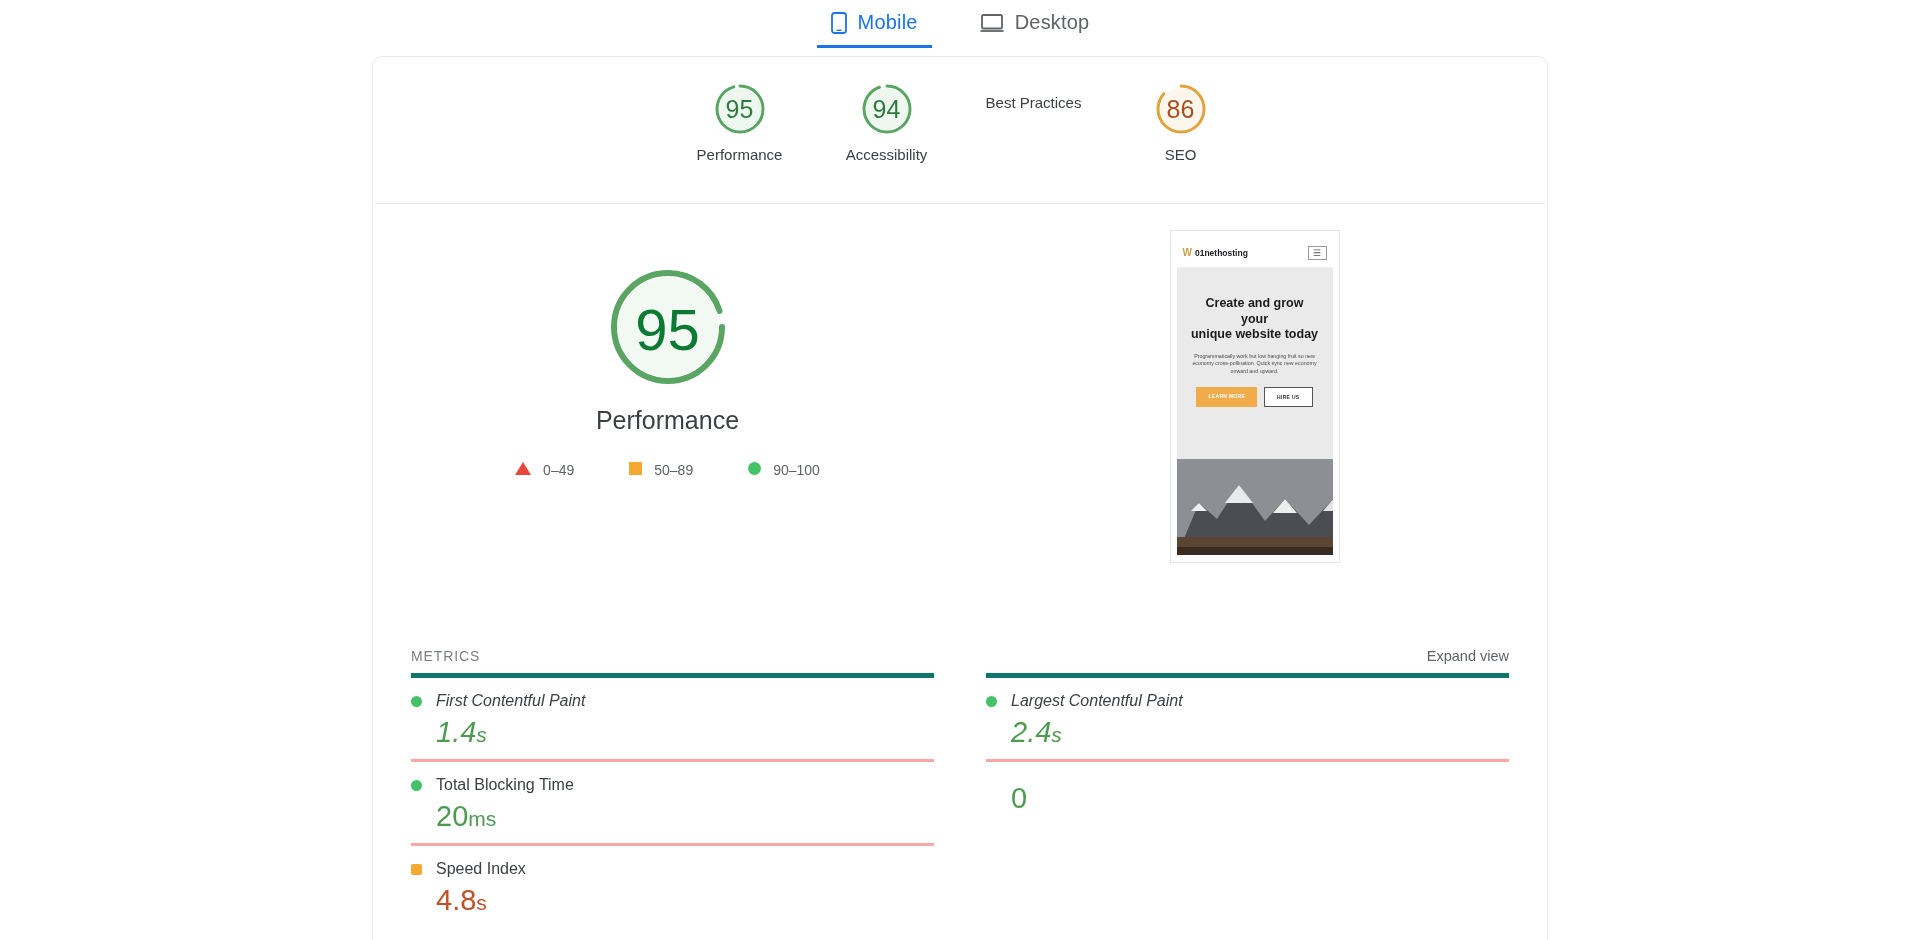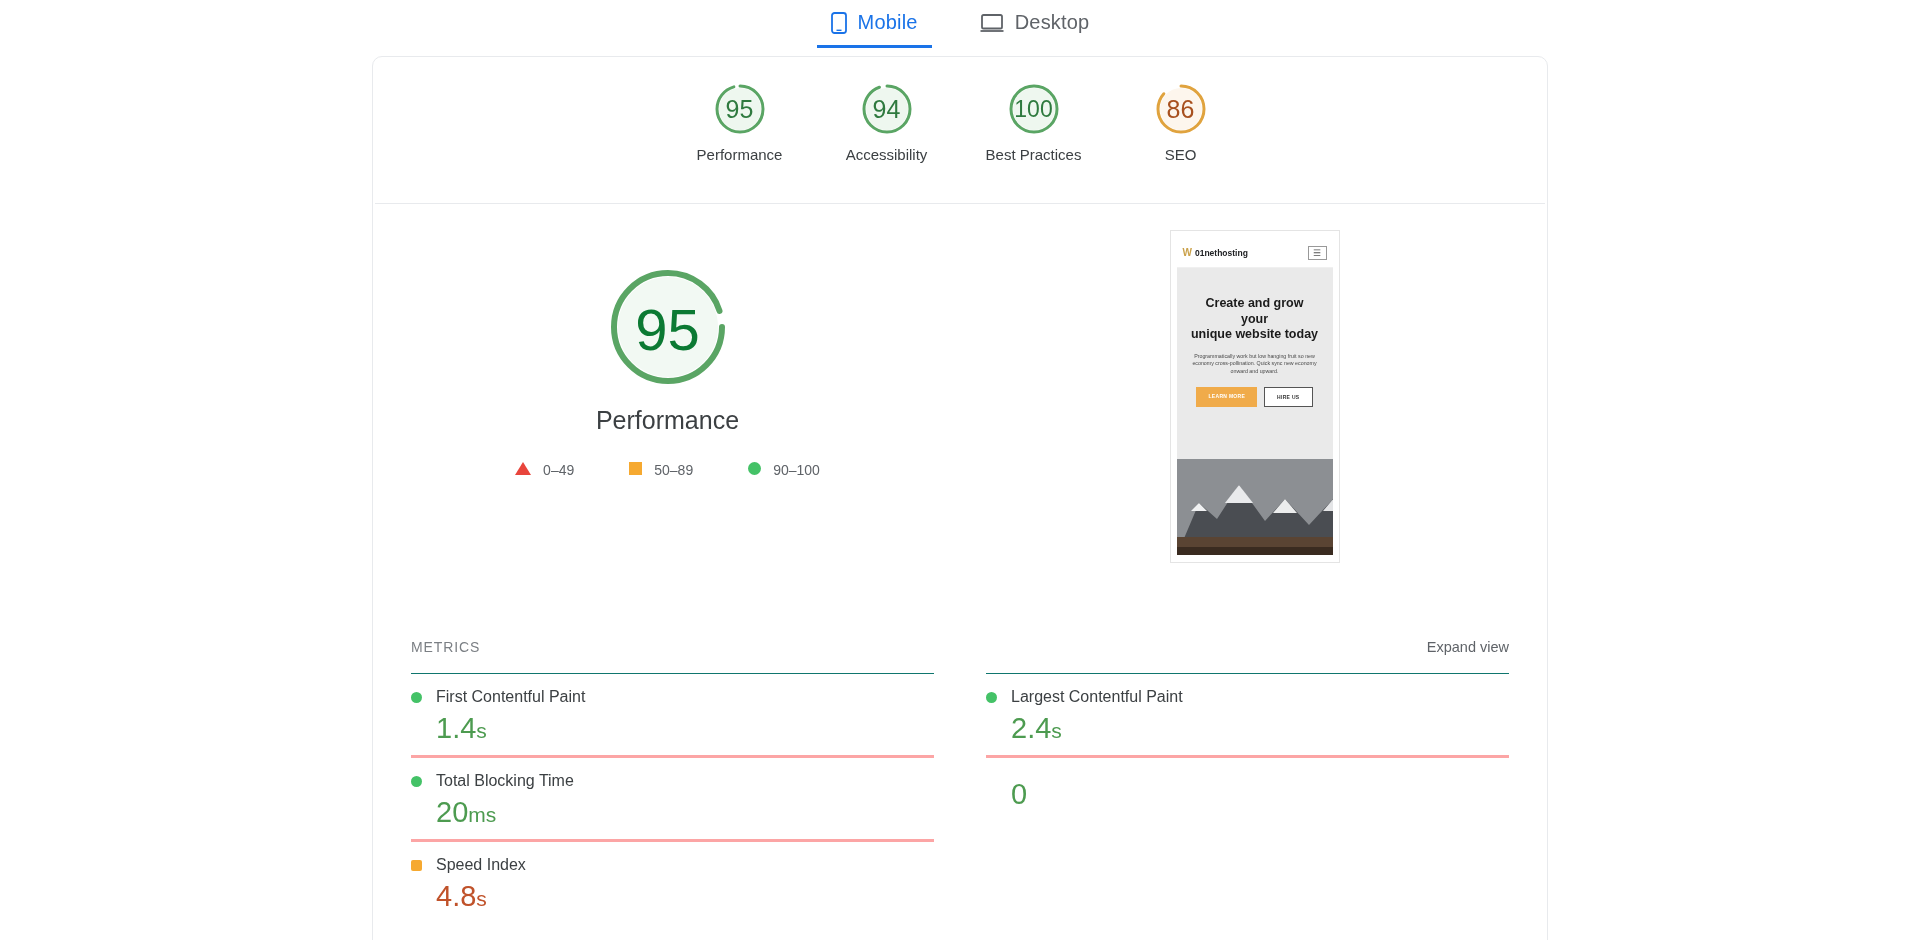--- a/index.html
+++ b/index.html
@@ -97,30 +97,30 @@
              padding-top: 28px; position:relative; }
   .tb-h1 { font-size:12.5px; font-weight:bold; color:#1b1b1b; text-align:center; line-height:1.24; width: 152px; }
   .tb-p { margin-top: 10px; font-size:5.3px; color:#4a4a4a; text-align:center; line-height:1.5; width: 140px; }
   .tb-btns { margin-top: 11px; display:flex; gap:7px; }
   .tb-b1 { background:#f0ab4a; color:#fff; font-size:5px; font-weight:bold; padding:6px 12px; letter-spacing:.3px;}
   .tb-b2 { background:#fff; border:1px solid #555; color:#333; font-size:5px; font-weight:bold; padding:6px 12px; letter-spacing:.3px;}
   .tb-mtn { position:absolute; left:0; right:0; bottom:0; height: 96px; overflow:hidden; }
 
   
   .metrics-head {
-    display:flex; justify-content:space-between; align-items:flex-start;
+    display:flex; justify-content:space-between; align-items:center;
     padding: 0 38px; height: 34px;
   }
   .m-title { font-size:14px; letter-spacing:.9px; color:#7b7f84; }
   .m-expand { font-size:14.5px; color:#5f6368; cursor:pointer; }
 
   .metrics-grid { display:flex; padding: 0 38px; gap: 52px; }
   .m-col { flex:1; }
   .m-row { border-top:3px solid #fca5a5; padding: 14px 0 10px 0; }
-  .m-row:first-child { border-top:1px solid #0f766e; }
+  .m-row:first-child { border-top:5px solid #0f766e;font-style:italic; }
   .m-name { display:flex; align-items:center; gap: 14px; font-size:16px; color:#3c4043; }
   .m-dot { width:11px;height:11px;border-radius:50%;flex:0 0 auto; }
   .m-dot.sq { border-radius:2px; }
   .m-val { margin-top: 6px; padding-left: 25px; font-size:29px; font-weight:400; }
   .m-val .unit { font-size: 21px; }
 </style>
 </head>
 <body>
 
 <div class="page">
@@ -170,29 +170,20 @@
               <circle cx="26" cy="26" r="21" fill="#eef7ef"></circle>
               <circle cx="26" cy="26" r="23" fill="none" stroke="#5aa564" stroke-width="3" stroke-linecap="round" stroke-dasharray="135.9 144.5"></circle>
             </svg>
             <div class="num" style="color:#2f7a3f">94</div>
           </div>
         </div>
         <div class="gauge-label">Accessibility</div>
       </div>
 
       <div class="gauge-item">
-        <div class="gauge-wrap">
-          <div class="ring">
-            <svg width="52" height="52" viewBox="0 0 52 52">
-              <circle cx="26" cy="26" r="21" fill="#eef7ef"></circle>
-              <circle cx="26" cy="26" r="23" fill="none" stroke="#5aa564" stroke-width="3" stroke-linecap="round" stroke-dasharray="144.5 0"></circle>
-            </svg>
-            <div class="num" style="color:#2f7a3f;font-size:23px">100</div>
-          </div>
-        </div>
         <div class="gauge-label">Best Practices</div>
       </div>
 
       <div class="gauge-item">
         <div class="gauge-wrap">
           <div class="ring">
             <svg width="52" height="52" viewBox="0 0 52 52">
               <circle cx="26" cy="26" r="21" fill="#fdf6ed"></circle>
               <circle cx="26" cy="26" r="23" fill="none" stroke="#e0a33e" stroke-width="3" stroke-linecap="round" stroke-dasharray="124.3 144.5"></circle>
             </svg>

